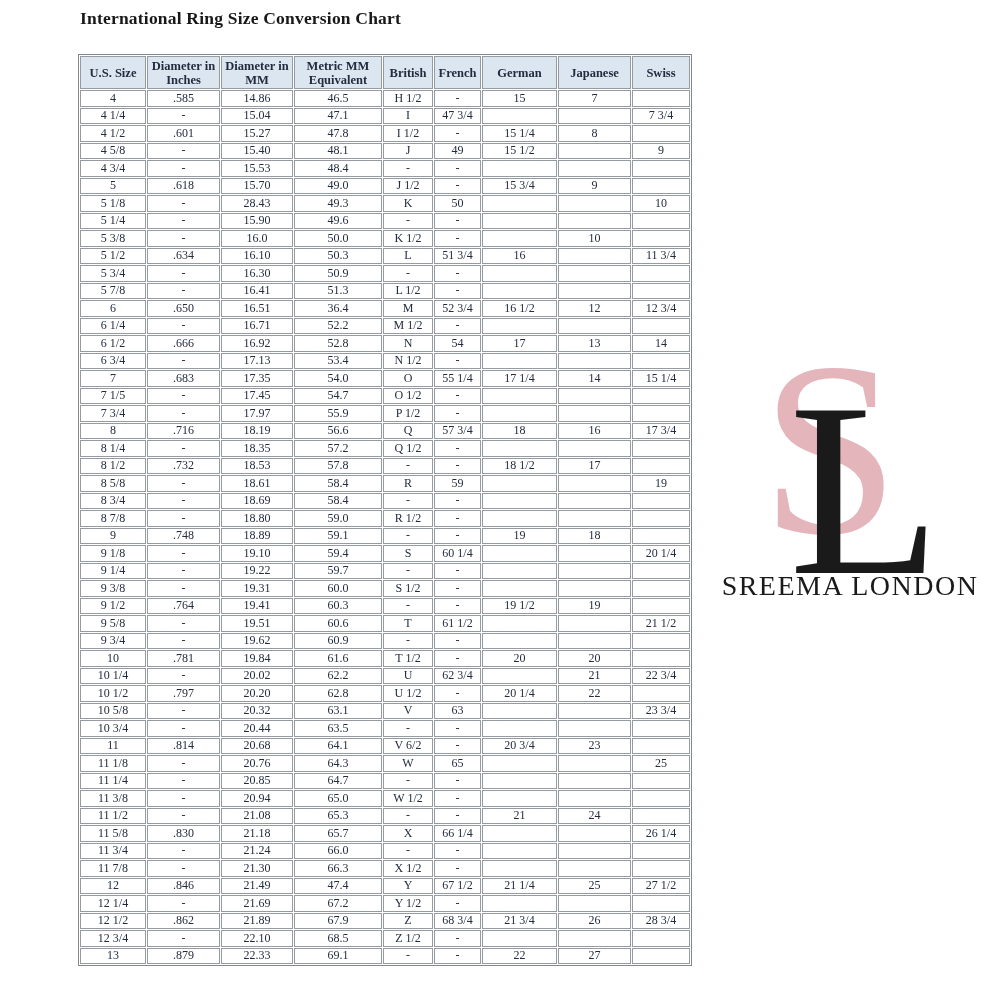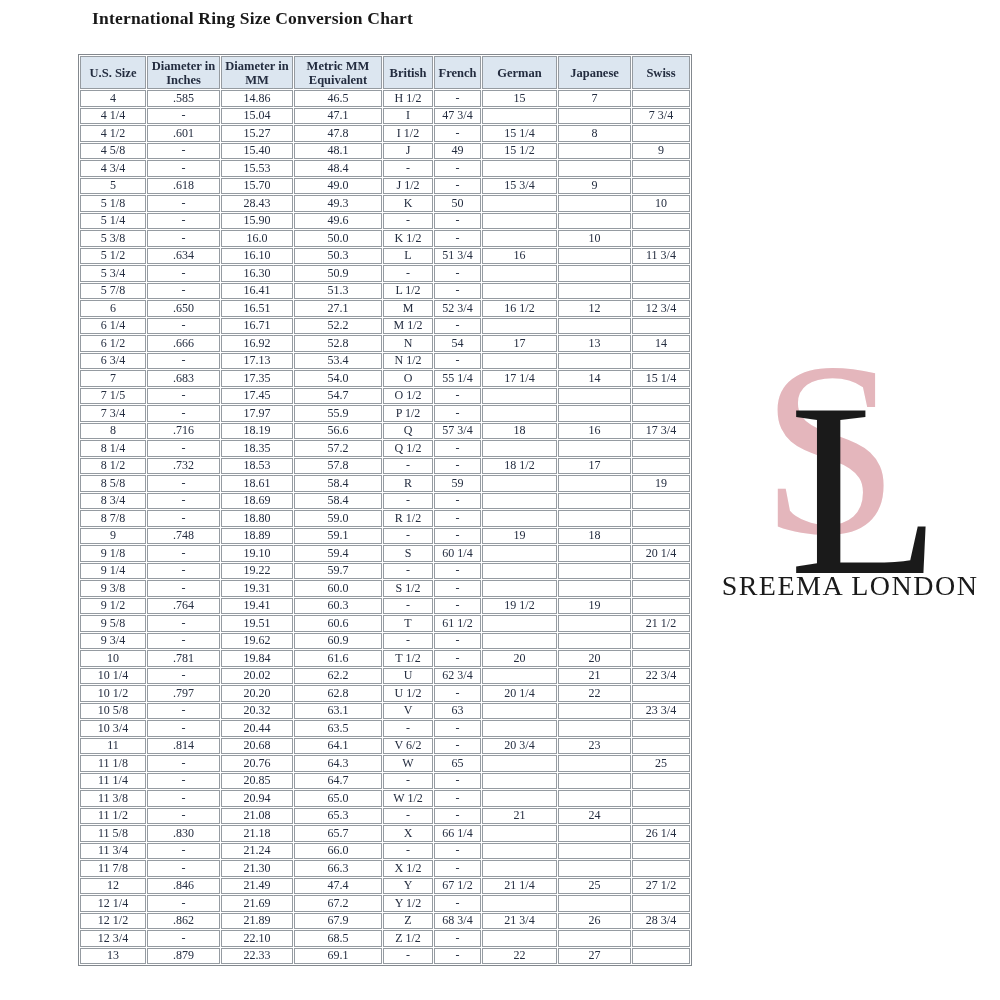--- a/index.html
+++ b/index.html
@@ -15,21 +15,20 @@
     overflow: hidden;
   }
   .title {
     position: absolute;
     left: 80px;
     top: 8px;
     font-size: 17.5px;
     font-weight: bold;
     color: #181818;
     letter-spacing: 0.2px;
-    margin-left: 12px;
   }
   table.chart {
     position: absolute;
     left: 78px;
     top: 54px;
     border-collapse: separate;
     border-spacing: 1px;
     border: 1px solid #83888e;
     table-layout: fixed;
     background: #ffffff;
@@ -270,21 +269,21 @@
           <td>L 1/2</td>
           <td>-</td>
           <td></td>
           <td></td>
           <td></td>
         </tr>
         <tr>
           <td>6</td>
           <td>.650</td>
           <td>16.51</td>
-          <td>27.1</td>
+          <td>36.4</td>
           <td>M</td>
           <td>52 3/4</td>
           <td>16 1/2</td>
           <td>12</td>
           <td>12 3/4</td>
         </tr>
         <tr>
           <td>6 1/4</td>
           <td>-</td>
           <td>16.71</td>

